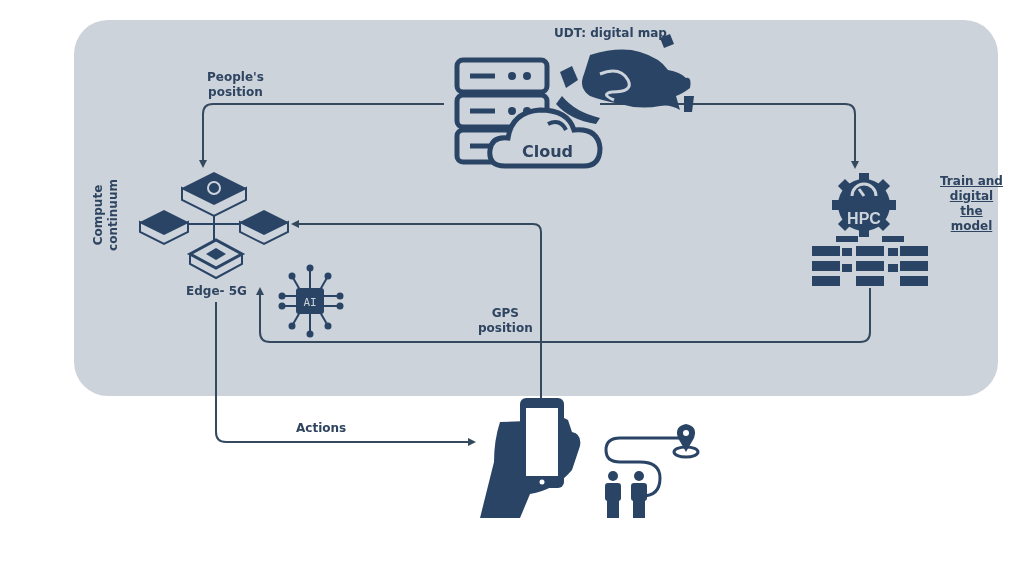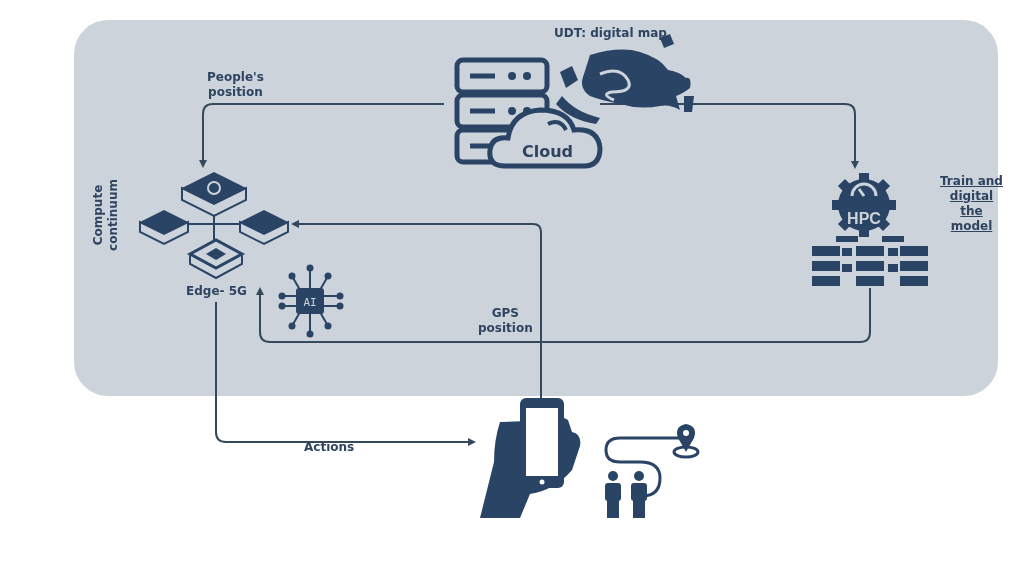--- a/index.html
+++ b/index.html
@@ -176,13 +176,13 @@
 <div class="lbl" style="left:478px; top:268px;margin-top:38px;">
   <div>GPS</div>
   <div>position</div>
 </div>
 <div class="lbl" style="left:940px; top:174px;text-decoration:underline;">
   <div>Train and</div>
   <div>digital</div>
   <div>the</div>
   <div>model</div>
 </div>
-<div class="lbl" style="left:304px; top:421px;margin-top:19px;">Actions</div>
+<div class="lbl" style="left:296px; top:421px;">Actions</div>
 
 </body></html>

